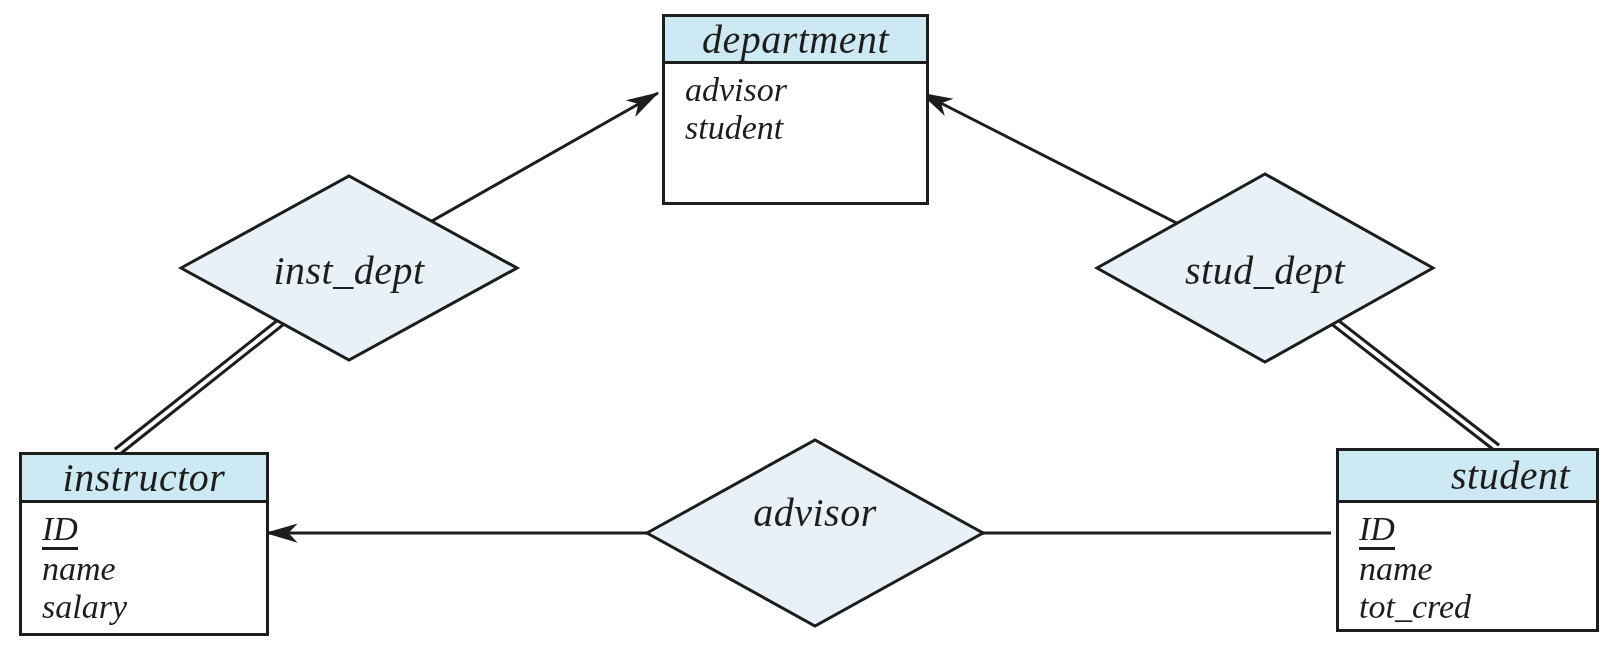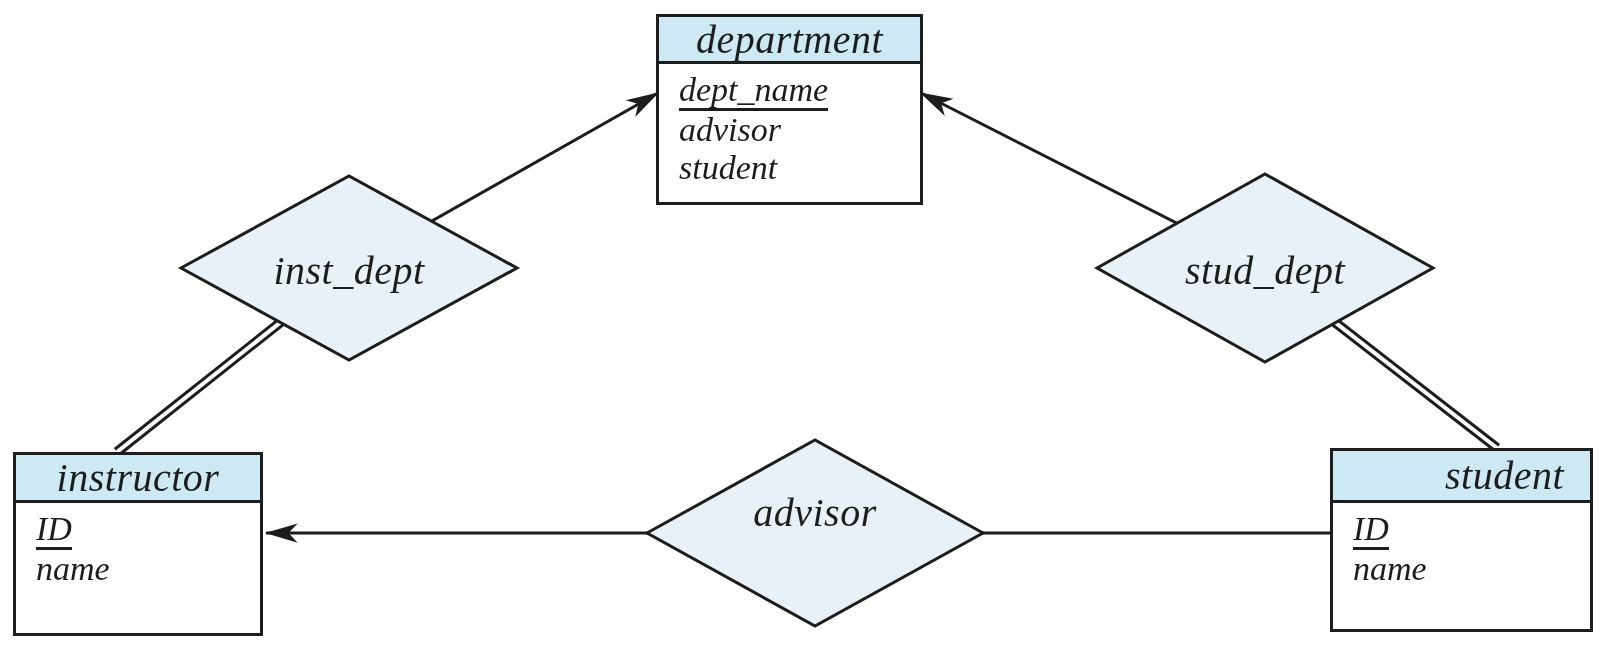--- a/index.html
+++ b/index.html
@@ -14,20 +14,21 @@
   }
   #wires {
     position: absolute; left: 0; top: 0; width: 1607px; height: 652px;
   }
   .entity {
     position: absolute;
     background: #ffffff;
     border: 3px solid #1d1d1b;
     box-sizing: border-box;
     z-index: 2;
+    margin-left: 6px;
   }
   .entity-header {
     background: #cde9f3;
     border-bottom: 3px solid #1d1d1b;
     display: flex;
     align-items: center;
     justify-content: center;
     font-size: 40px;
     letter-spacing: 0.5px;
     box-sizing: border-box;
@@ -89,37 +90,38 @@
 
 <div class="diamond-label" style="left:349px; top:270px;">inst_dept</div>
 <div class="diamond-label" style="left:1265px; top:270px;text-align:center;">stud_dept</div>
 <div class="diamond-label" style="left:815px; top:512px;">advisor</div>
 
 <div class="entity" style="left:656px; top:14px; width:267px; height:191px;">
   <div class="entity-header" style="height:47px;">
     <span>department</span>
   </div>
   <div class="entity-attrs">
-    <div class="attr"><span class="key-underline">dept_name</span></div>
     <div class="attr"><span>advisor</span></div>
     <div class="attr"><span>student</span></div>
   </div>
 </div>
 
 <div class="entity" style="left:13px; top:452px; width:250px; height:184px;">
   <div class="entity-header" style="height:48px;">
     <span>instructor</span>
   </div>
   <div class="entity-attrs">
     <div class="attr"><span class="key-underline">ID</span></div>
     <div class="attr"><span>name</span></div>
+    <div class="attr"><span>salary</span></div>
   </div>
 </div>
 
 <div class="entity" style="left:1330px; top:448px; width:263px; height:184px;">
   <div class="entity-header align-right" style="height:52px;">
     <span>student</span>
   </div>
   <div class="entity-attrs">
     <div class="attr"><span class="key-underline">ID</span></div>
     <div class="attr"><span>name</span></div>
+    <div class="attr"><span>tot_cred</span></div>
   </div>
 </div>
 
 </body></html>

